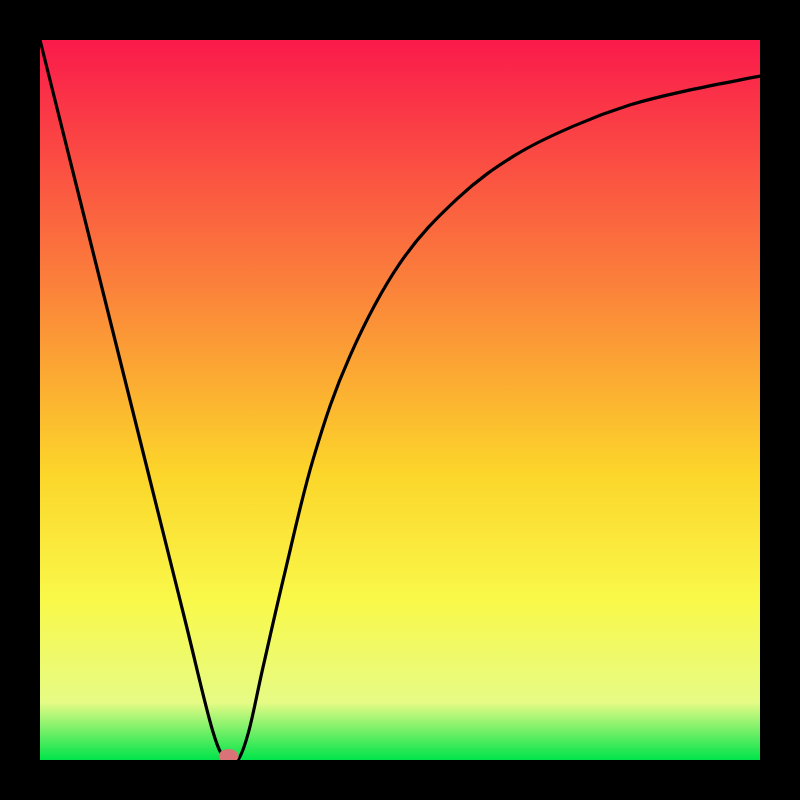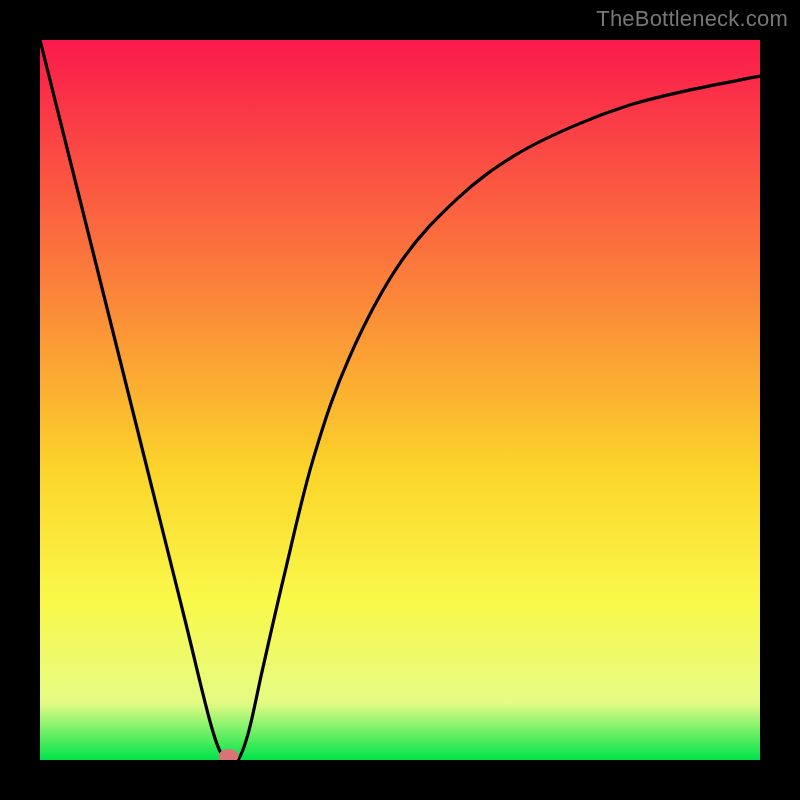--- a/index.html
+++ b/index.html
@@ -34,21 +34,20 @@
     font-size: 22px;
     font-weight: 500;
     letter-spacing: 0.2px;
     user-select: none;
   }
 </style>
 </head>
 <body>
 
 <div class="frame">
-  <div class="watermark">TheBottleneck.com</div>
   <svg class="plot" width="720" height="720" viewBox="0 0 720 720" preserveAspectRatio="none">
     <defs>
       <linearGradient id="bg-grad" x1="0" y1="0" x2="0" y2="1">
         <stop id="g0" offset="0%" stop-color="#fa1a4b"></stop>
         <stop id="g1" offset="35%" stop-color="#fb843a"></stop>
         <stop id="g2" offset="60%" stop-color="#fcd52a"></stop>
         <stop id="g3" offset="78%" stop-color="#f9f94a"></stop>
         <stop id="g4" offset="92%" stop-color="#e6fb85"></stop>
         <stop id="g5" offset="100%" stop-color="#00e44a"></stop>
       </linearGradient>

